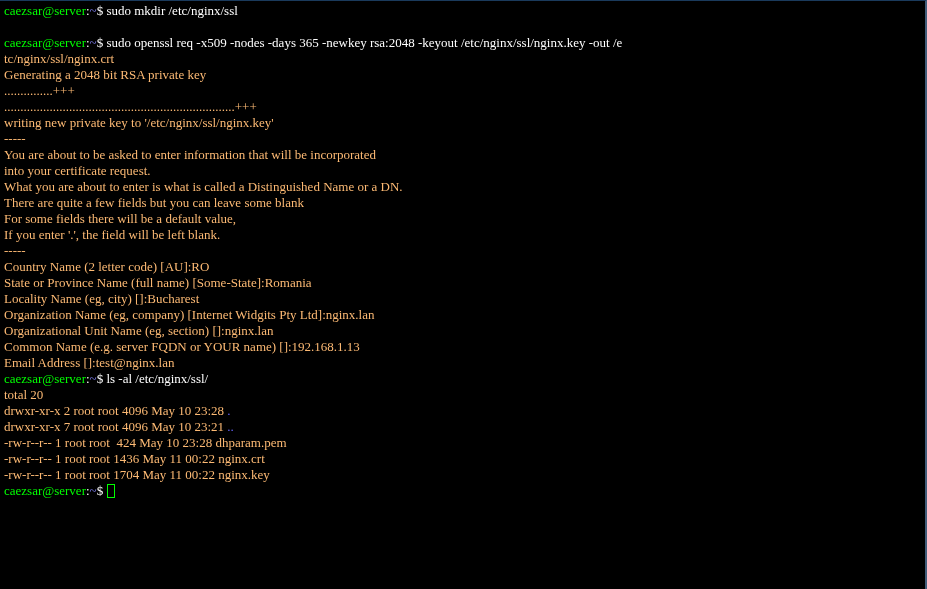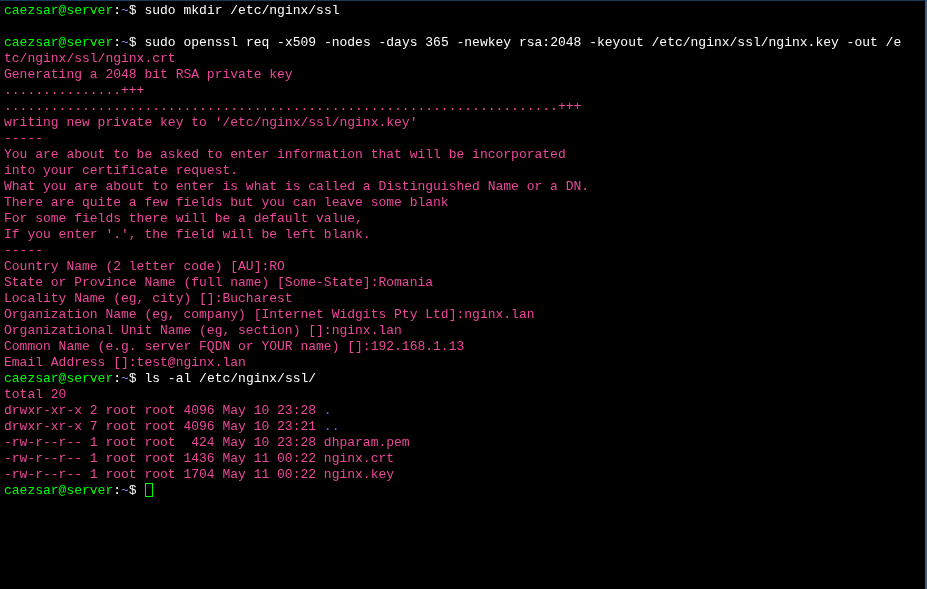--- a/index.html
+++ b/index.html
@@ -1,18 +1,19 @@
 <!DOCTYPE html>
 <html><head>
   <meta charset="utf-8">
   <style>
     * {
       margin: 0;
       padding: 0;
       box-sizing: border-box;
+      font-family: Liberation Serif, serif;
     }
     body {
       background: #000000;
       width: 927px;
       height: 589px;
       font-family: 'Courier New', Consolas, monospace;
       font-size: 13px;
       line-height: 16px;
       color: #ffffff;
       padding: 2px 4px;
@@ -33,21 +34,21 @@
     .prompt-path {
       color: #8888ff;
     }
     .prompt-dollar {
       color: #ffffff;
     }
     .cmd {
       color: #ffffff;
     }
     .out {
-      color: #ec4899;
+      color: #fdba74;
     }
     .blue-dir {
       color: #6666ff;
     }
     .cursor {
       display: inline-block;
       width: 8px;
       height: 14px;
       border: 1px solid #00ff00;
       background: transparent;

